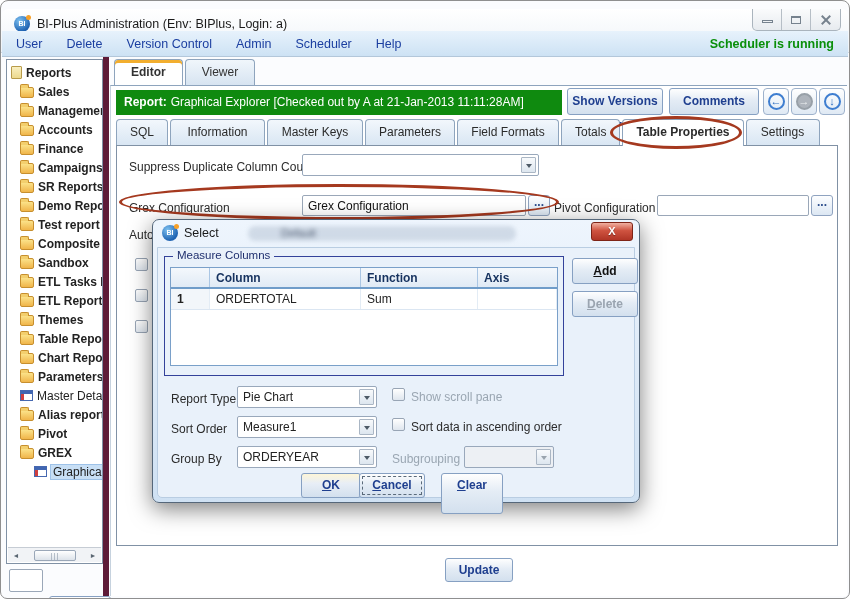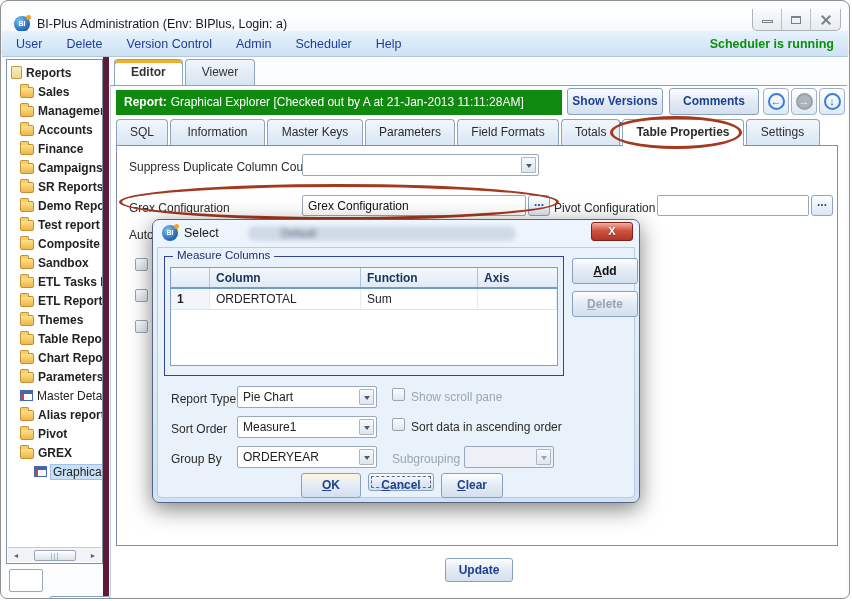--- a/index.html
+++ b/index.html
@@ -156,23 +156,23 @@
   .mt-row { display:flex; height:21px; border-bottom:1px solid #dbe6f2; }
   .mc { padding:3px 6px 0; border-right:1px solid #aac6e4; overflow:hidden; white-space:nowrap; }
   .mt-row .mc { border-right:1px solid #e3ecf5; }
   .mc0 { width:39px; } .mc1 { width:151px; } .mc2 { width:117px; } .mc3 { flex:1; border-right:none; }
   .mt-row .mc0 { font-weight:bold; background:#f2f6fa; }
 
   .add-btn { left:414px; top:10px; width:66px; height:26px; line-height:24px; color:#111; }
   .del-btn { left:414px; top:43px; width:66px; height:26px; line-height:24px; color:#9aa4b0; }
   .ok-btn { left:143px; top:225px; width:60px; height:25px; line-height:23px;
     background:linear-gradient(#fdf6d8,#e8eef6 40%,#d3e0ee); }
-  .cancel-btn { left:210px; top:225px; width:66px; height:18px; line-height:23px;
+  .cancel-btn { left:201px; top:225px; width:66px; height:25px; line-height:23px;
     outline:1px dashed #5a6a7a; outline-offset:-4px; }
-  .clear-btn { left:283px; top:225px; width:62px; height:25px; line-height:23px; }
+  .clear-btn { left:283px; top:225px; width:62px; height:41px; line-height:23px; }
 </style>
 </head>
 <body>
 
 <div class="window">
 
   <div class="titlebar">
     <div class="app-icon">BI</div>
     <div class="title-text">BI-Plus Administration (Env: BIPlus, Login: a)</div>
     <div class="win-controls">

